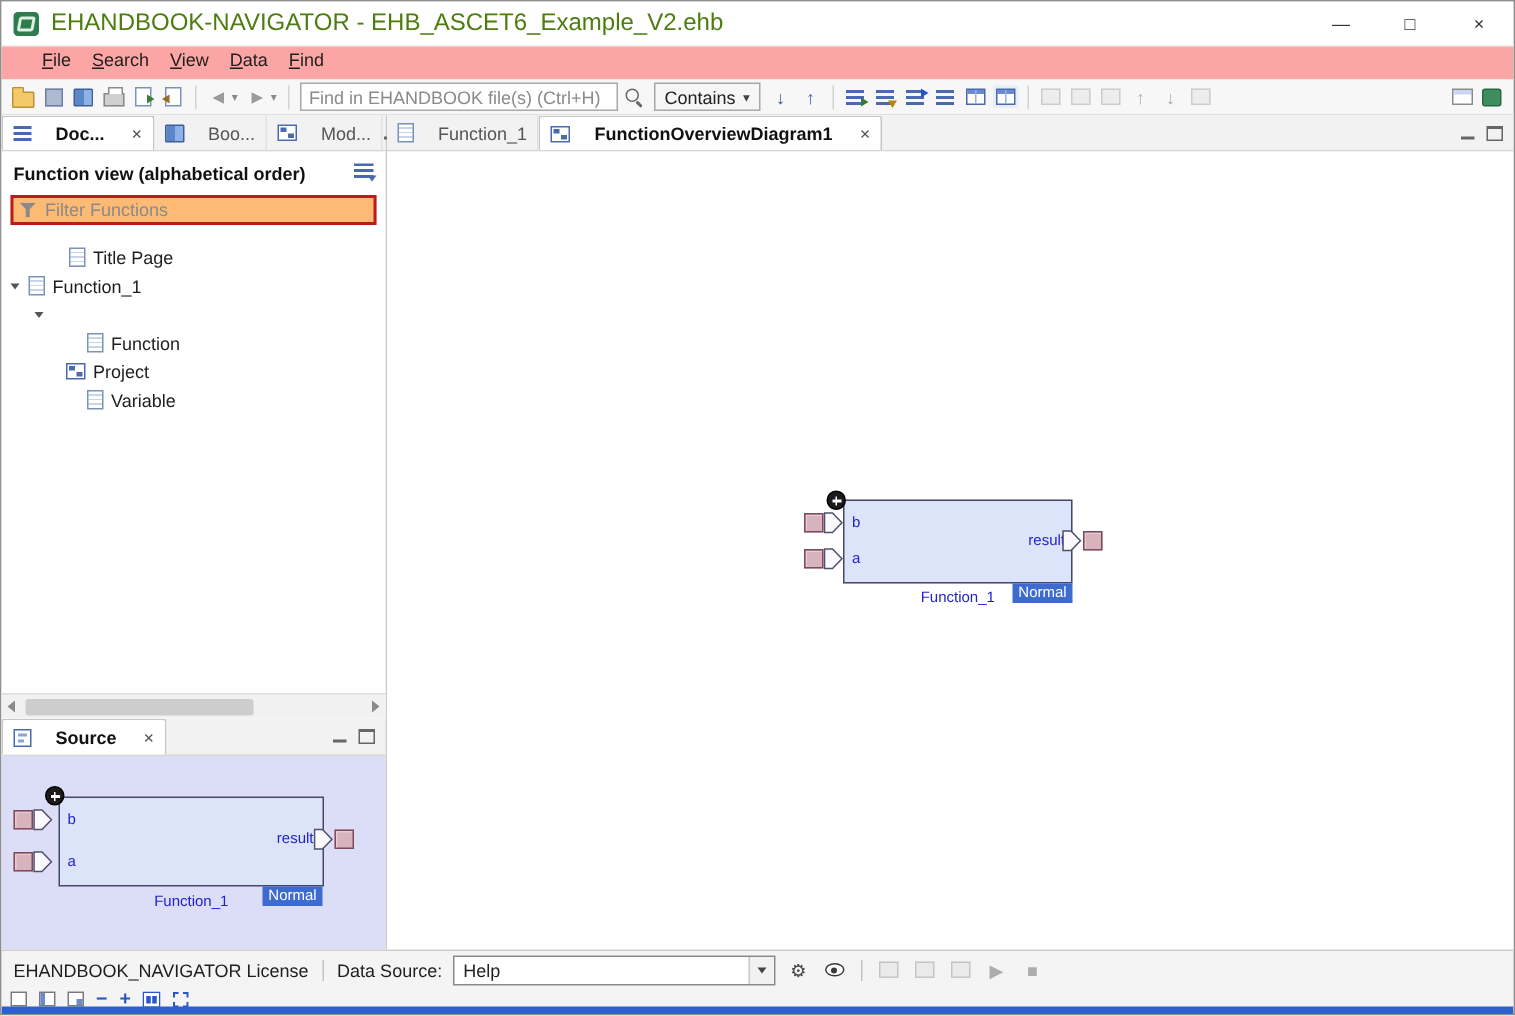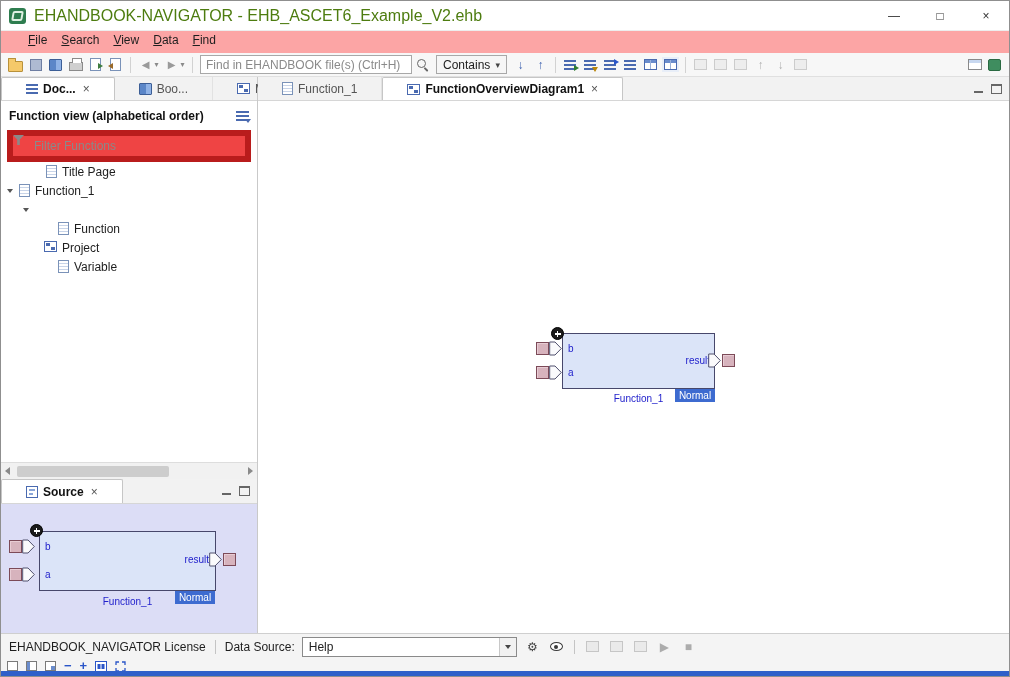--- a/index.html
+++ b/index.html
@@ -51,43 +51,43 @@
   .i-table{width:13px;height:11px;border:1px solid #4a6ab0;background:linear-gradient(#6a8ccc 0 3px,#fff 3px);position:relative;display:inline-block}
   .i-table::before{content:"";position:absolute;top:0;bottom:0;left:5px;width:1px;background:#9ab0d8}
   .i-table.framed{box-shadow:0 0 0 2px #e8eef8}
   .i-gray{width:13px;height:11px;border:1px solid #9a9a9a;background:#e2e2e2;display:inline-block}
   .i-console{width:14px;height:11px;border:1px solid #8a8a8a;background:#fff;box-shadow:inset 0 3px #c8d8f0;display:inline-block}
   .i-ebook{width:13px;height:12px;background:#3f8d5f;border:1px solid #2a6a42;border-radius:2px;display:inline-block}
   .tspacer{flex:1 1 auto}
 
   
   .ptabs{display:flex;align-items:stretch;height:24px;background:#f2f2f2;border-bottom:1px solid #d6d6d6}
-  .ptab{display:flex;align-items:center;gap:5px;padding:0 24px;color:#555;border-right:1px solid #e2e2e2}
+  .ptab{display:flex;align-items:center;gap:16px;padding:0 7px;color:#555;border-right:1px solid #e2e2e2}
   .ptab.active{background:#fff;border:1px solid #c6c6c6;border-bottom:none;border-radius:2px 2px 0 0;color:#111;font-weight:bold}
   .tclose{font-size:12px;color:#555;margin-left:2px;font-weight:normal}
   .pbtns{margin-left:auto;display:flex;align-items:center;gap:7px;padding-right:7px}
   .pbtn{width:11px;height:10px;position:relative;display:inline-block}
   .pbtn.min::after{content:"";position:absolute;left:1px;right:1px;bottom:1px;height:2px;background:#666}
   .pbtn.max::after{content:"";position:absolute;inset:0;border:1px solid #666;border-top-width:2px}
 
   
   .lpanel{position:absolute;left:0;top:76px;width:257px;height:402px;background:#fff;border-right:1px solid #c9c9c9}
   .lcontent{position:absolute;top:24px;left:0;right:0;bottom:0;background:#fff}
-  .fvheader{display:flex;align-items:center;padding:8px 8px 3px}
+  .fvheader{display:flex;align-items:flex-start;padding:8px 8px 3px}
   .fvtitle{font-weight:bold;font-size:12px;color:#111}
   .i-viewmenu{margin-left:auto;width:13px;height:10px;background:repeating-linear-gradient(to bottom,#4a6ab0 0 2px,transparent 2px 4px);position:relative}
   .i-viewmenu::after{content:"";position:absolute;right:-2px;bottom:-2px;border-top:4px solid #4a6ab0;border-left:3px solid transparent;border-right:3px solid transparent}
   .filterwrap{position:relative;margin:4px 6px 3px}
-  .filter{width:100%;height:32px;border:6px solid #b91c1c;background:#ef4444;padding:0 4px 0 21px;font:12px "Liberation Sans",sans-serif;color:#222}
+  .filter{width:100%;height:20px;border:2px solid #b91c1c;background:#fdba74;padding:0 4px 0 21px;font:12px "Liberation Sans",sans-serif;color:#222}
   .funnel{position:absolute;left:6px;top:5px;width:11px;height:10px;background:#8a8a8a;clip-path:polygon(0 0,100% 0,62% 45%,62% 100%,38% 100%,38% 45%)}
   .tree{position:absolute;top:61px;left:0;right:0;bottom:17px;overflow:hidden}
   .trow{display:flex;align-items:center;height:19px;white-space:nowrap}
   .pl6{padding-left:6px}.pl22{padding-left:22px}.pl42{padding-left:42px}.pl44{padding-left:44px}.pl56{padding-left:56px}
   .chev{width:0;height:0;border-left:3.5px solid transparent;border-right:3.5px solid transparent;border-top:4.5px solid #555;margin-right:5px;flex:0 0 auto}
-  .rowsel{display:flex;gap:5px;padding:1px 3px 1px 1px}
+  .rowsel{display:flex;align-items:center;gap:5px;padding:1px 3px 1px 1px}
   .trow.selected .rowsel{background:#c9c9c9}
   .tlabel{color:#1e1e1e}
   .i-doc{width:11px;height:13px;background:repeating-linear-gradient(#fff 0 2px,#c8d4e8 2px 3px);border:1px solid #7a92b8;flex:0 0 auto;display:inline-block}
   .i-diagram{width:13px;height:11px;background:#fff;border:1px solid #4a6ab0;position:relative;flex:0 0 auto;display:inline-block}
   .i-diagram::before{content:"";position:absolute;left:1px;top:1px;width:4px;height:3px;background:#4a6ab0}
   .i-diagram::after{content:"";position:absolute;right:1px;bottom:1px;width:4px;height:3px;background:#4a6ab0}
   .i-outline{width:12px;height:12px;border:1px solid #4a6ab0;background:#fff;position:relative;display:inline-block}
   .i-outline::before{content:"";position:absolute;left:2px;top:2px;width:6px;height:2px;background:#8aa6d8}
   .i-outline::after{content:"";position:absolute;left:2px;top:6px;width:4px;height:2px;background:#8aa6d8}
   .hscroll{position:absolute;left:0;right:0;bottom:0;height:17px;background:#f1f1f1;border-top:1px solid #ddd}

